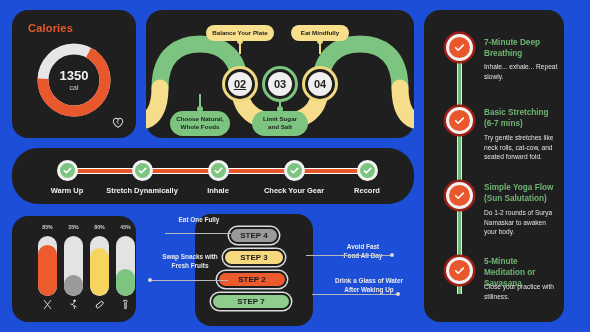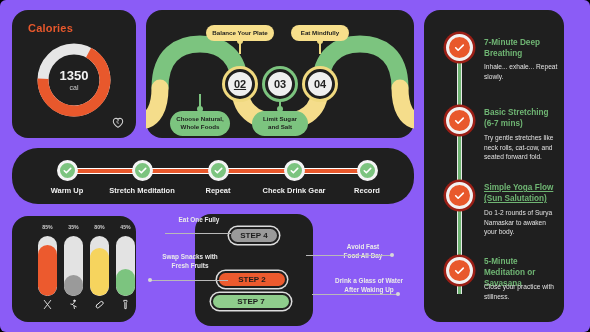--- a/index.html
+++ b/index.html
@@ -2,21 +2,21 @@
 <html><head>
 <meta charset="utf-8">
 <style>
   * { box-sizing: border-box; margin: 0; padding: 0; }
   html, body {
     width: 590px; height: 332px;
     background: #000000;
     font-family: "Liberation Sans", sans-serif;
     overflow: hidden;
   }
-  .stage { position: relative; width: 590px; height: 332px; background: #8b5cf6; border-radius: 6px; }
+  .stage { position: relative; width: 590px; height: 332px; background: #1d4ed8; }
 
   .card {
     position: absolute;
     background: #1f1f1f;
     border-radius: 16px;
   }
 
   
   #calories-card { left: 12px; top: 10px; width: 124px; height: 128px; }
   .cal-title {
@@ -179,23 +179,23 @@
           <path d="M5 12.5l4.5 4.5L19 7.5"></path>
         </svg>
     </div>
     <div class="chk-node" style="left:345px;">
       <svg viewBox="0 0 24 24" fill="none" stroke="#ffffff" stroke-width="3.5" stroke-linecap="round" stroke-linejoin="round">
           <path d="M5 12.5l4.5 4.5L19 7.5"></path>
         </svg>
     </div>
 
     <div class="chk-label" style="left:55px;">Warm Up</div>
-    <div class="chk-label" style="left:130px;">Stretch Meditation</div>
-    <div class="chk-label" style="left:206px;">Repeat</div>
-    <div class="chk-label" style="left:282px;">Check Drink Gear</div>
+    <div class="chk-label" style="left:130px;">Stretch Dynamically</div>
+    <div class="chk-label" style="left:206px;">Inhale</div>
+    <div class="chk-label" style="left:282px;">Check Your Gear</div>
     <div class="chk-label" style="left:355px;">Record</div>
   </div>
 
   <div class="card" id="bars-card">
     <div class="bar-pct" style="left:26px;">85%</div>
     <div class="bar-pct" style="left:52px;">35%</div>
     <div class="bar-pct" style="left:78px;">80%</div>
     <div class="bar-pct" style="left:104px;">45%</div>
 
     <div class="bar-col" style="left:26px;">
@@ -237,20 +237,21 @@
     </div>
     <div class="bar-icon" style="left:104px;">
       <svg viewBox="0 0 24 24" stroke="#e8e8e8" stroke-width="2" fill="none" stroke-linecap="round">
         <path d="M9 3h6v3l-1.5 2v13h-3V8L9 6z"></path>
       </svg>
     </div>
   </div>
 
   <div class="card" id="steps-card">
     <div class="step" style="left:34px;  top:13px;  width:50px; background:#9a9a9a;">STEP 4</div>
+    <div class="step" style="left:28px;  top:35px;  width:62px; background:#f6d97f;">STEP 3</div>
     <div class="step" style="left:22px;  top:57px;  width:70px; background:#ec5a2e;">STEP 2</div>
     <div class="step" style="left:16px;  top:79px;  width:80px; background:#8fcd8c;">STEP 7</div>
   </div>
 
   <div class="ann left" style="left:168px; top:216px; width:62px;">Eat One Fully</div>
   <div class="lead" style="left:165px; top:233px; width:66px;"></div>
 
   <div class="ann left" style="left:154px; top:253px; width:72px;">Swap Snacks with
 Fresh Fruits</div>
   <div class="lead" style="left:150px; top:280px; width:78px;"></div>
@@ -283,21 +284,21 @@
         </svg>
     </div>
     <div class="tl-title" style="top:97px;">Basic Stretching (6-7 mins)</div>
     <div class="tl-desc" style="top:123px;">Try gentle stretches like neck rolls, cat-cow, and seated forward fold.</div>
 
     <div class="tl-node" style="top:172px;">
       <svg viewBox="0 0 24 24" fill="none" stroke="#ffffff" stroke-width="3" stroke-linecap="round" stroke-linejoin="round">
           <path d="M5 12.5l4.5 4.5L19 7.5"></path>
         </svg>
     </div>
-    <div class="tl-title" style="top:172px;text-decoration:underline;">Simple Yoga Flow (Sun Salutation)</div>
+    <div class="tl-title" style="top:172px;">Simple Yoga Flow (Sun Salutation)</div>
     <div class="tl-desc" style="top:198px;">Do 1-2 rounds of Surya Namaskar to awaken your body.</div>
 
     <div class="tl-node" style="top:247px;">
       <svg viewBox="0 0 24 24" fill="none" stroke="#ffffff" stroke-width="3" stroke-linecap="round" stroke-linejoin="round">
           <path d="M5 12.5l4.5 4.5L19 7.5"></path>
         </svg>
     </div>
     <div class="tl-title" style="top:246px;">5-Minute Meditation or Savasana</div>
     <div class="tl-desc" style="top:272px;">Close your practice with stillness.</div>
   </div>

